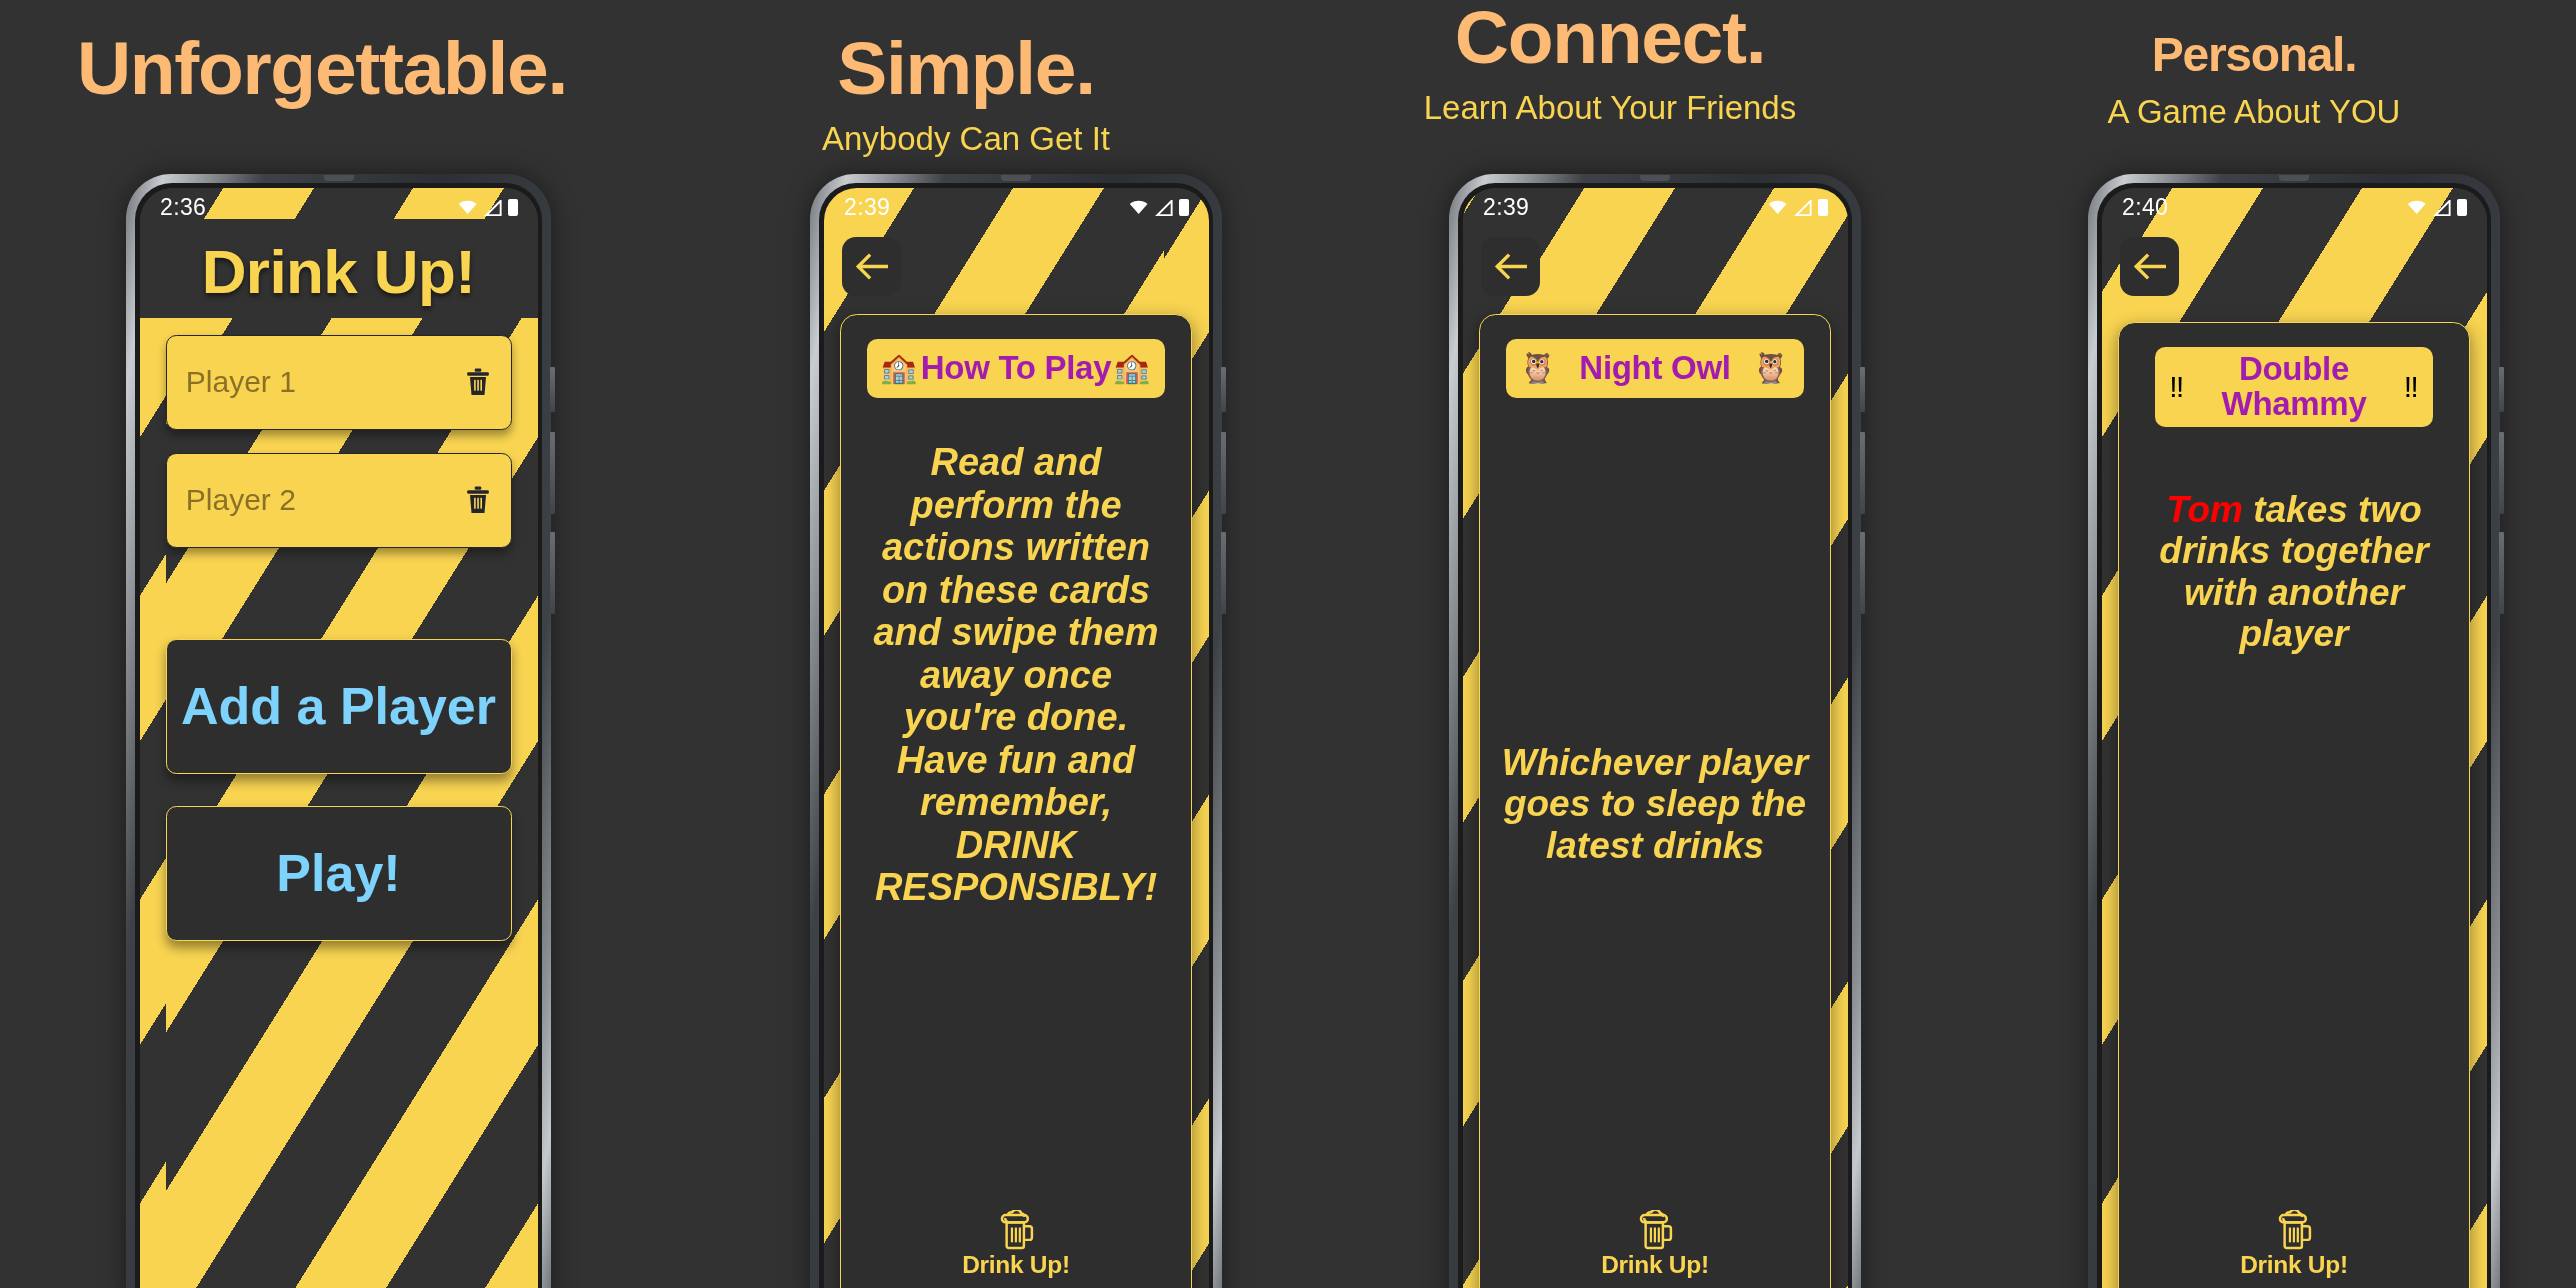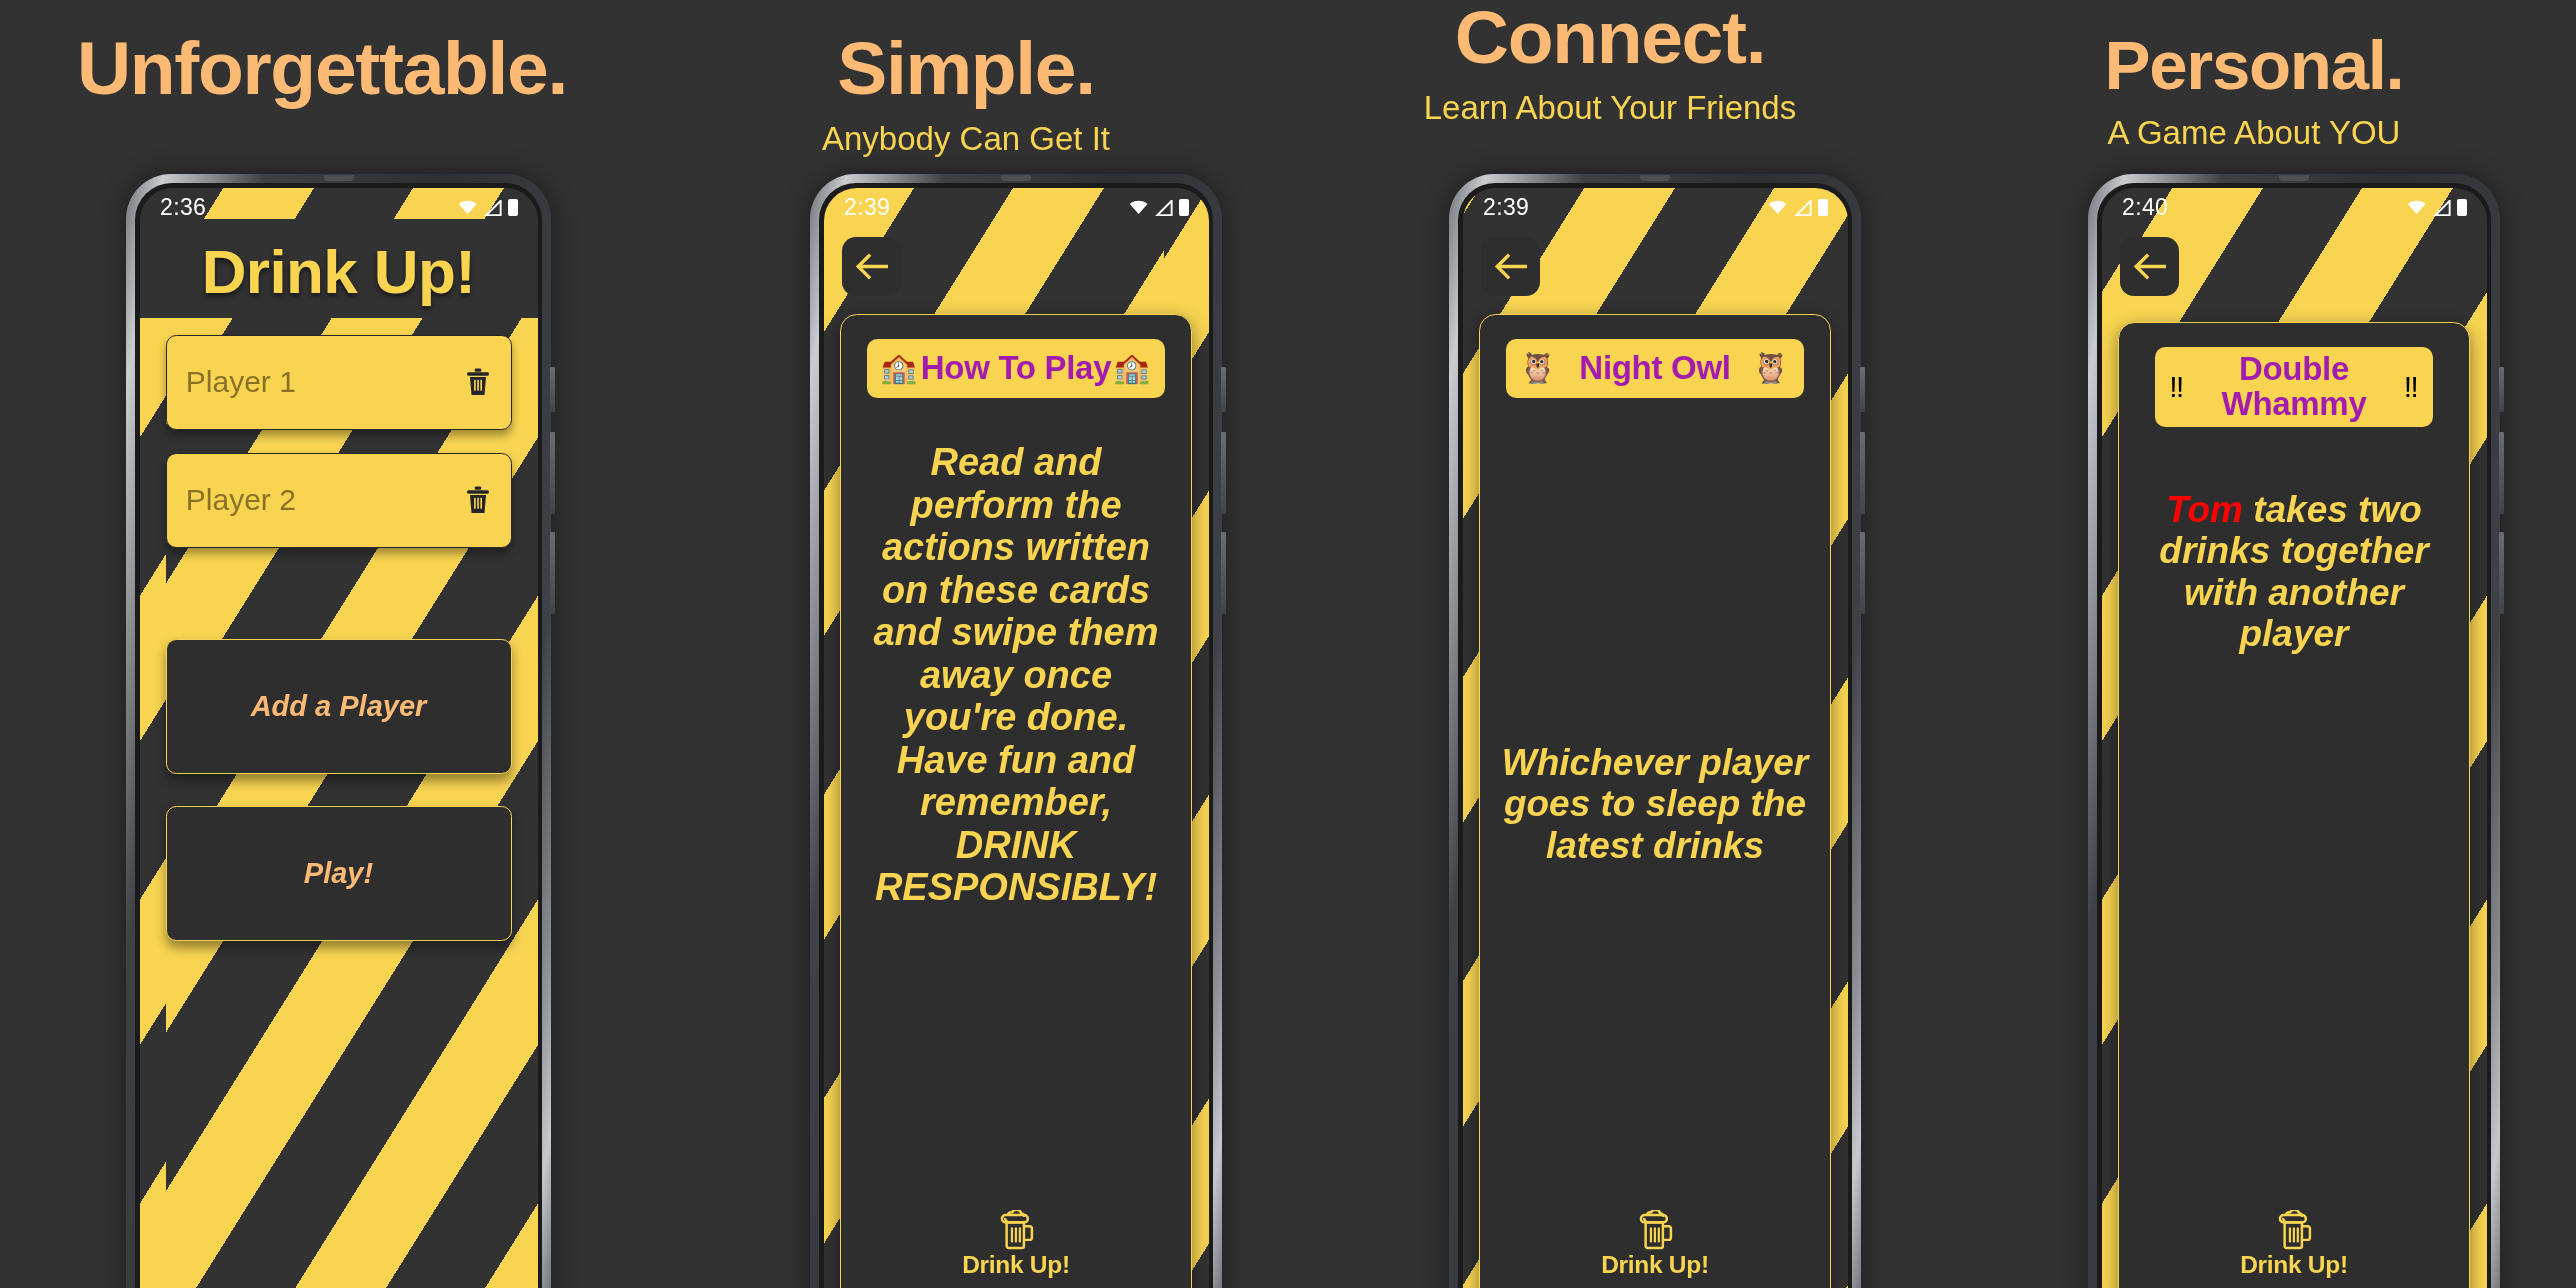--- a/index.html
+++ b/index.html
@@ -28,21 +28,21 @@
     text-align: center;
     color: #fdba74;
     font-weight: 700;
     letter-spacing: -1.3px;
     line-height: 1;
     white-space: nowrap;
   }
   .p1 .headline { font-size: 75px; margin-top: 31px; }
   .p2 .headline { font-size: 75px; margin-top: 31px; }
   .p3 .headline { font-size: 75px; }
-  .p4 .headline { font-size: 69px; margin-top: 31px; }
+  .p4 .headline { font-size: 48px; margin-top: 31px; }
 
   .subhead {
     text-align: center;
     color: #F8D451;
     font-size: 33px;
     font-weight: 400;
     margin-top: 14px;
     white-space: nowrap;
     letter-spacing: 0px;
   }
@@ -185,26 +185,25 @@
   .big-btn {
     position: absolute;
     left: 26px; right: 26px;
     height: 135px;
     background: #2e2e2e;
     border: 1.9px solid #F8D451;
     border-radius: 10.3px;
     display: flex;
     align-items: center;
     justify-content: center;
-    color: #fdba74;
-    font-size: 29px;
+    color: #7dd3fc;
+    font-size: 52px;
     font-weight: 700;
     z-index: 5;
     box-shadow: 0 6.4px 10.3px rgba(0,0,0,.4);
-    font-style: italic;
   }
   .btn-add { top: 451px; }
   .btn-play { top: 618px; }
 
   
   .back-btn {
     position: absolute;
     top: 49px; left: 18px;
     width: 59px; height: 59px;
     background: #2e2e2e;

